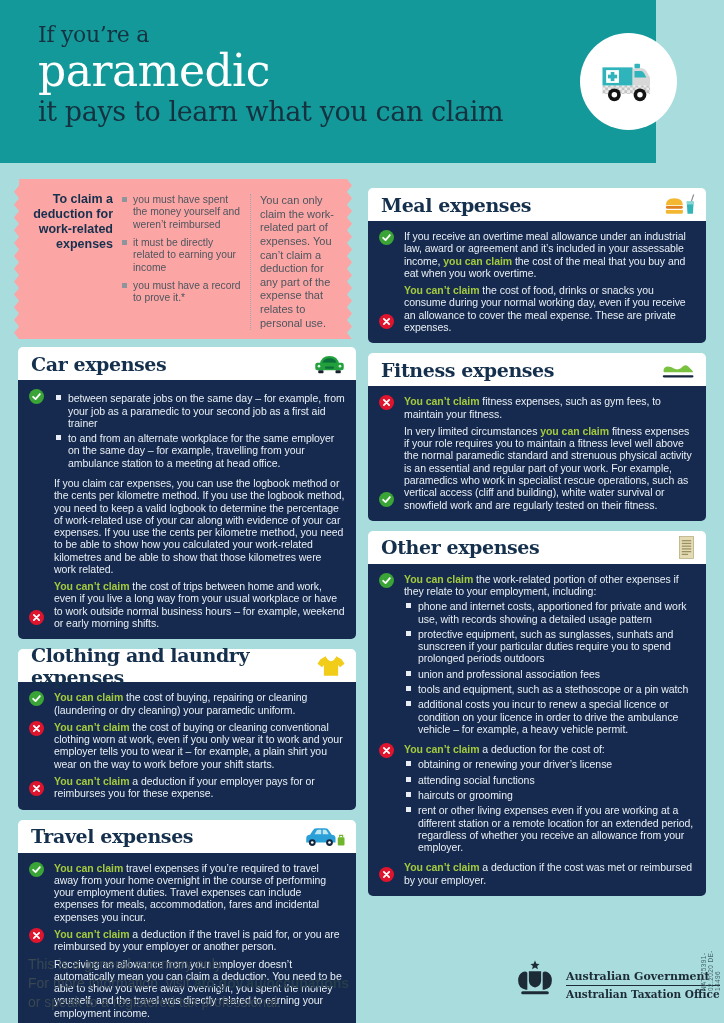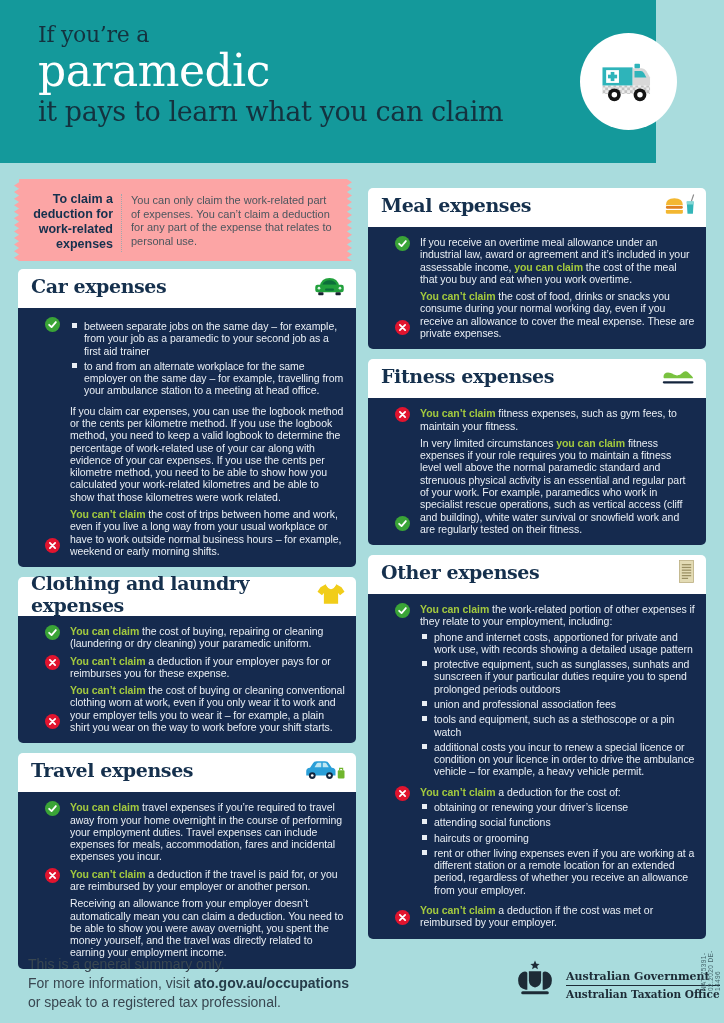--- a/index.html
+++ b/index.html
@@ -39,25 +39,25 @@
     font-size:10.3px; line-height:1.2; color:#4c565e; }
   .cb-bullets li { position:relative; padding-left:11px; margin-bottom:6px; }
   .cb-bullets li::before { content:""; position:absolute; left:0; top:3px; width:5px; height:5px; background:#8d959b; }
   .cb-note { flex:1; margin:2px 0 0 8px; padding-left:9px; border-left:1px dotted #9fa8ad;
     font-size:11px; line-height:1.24; color:#4c565e; }
   .cb-footnote { margin:3px 2px 0 95px; font-size:10.3px; line-height:1.24; color:#4c565e; }
   
   .card { width:338px; margin-bottom:10px; }
   #cards-right .card:first-child { margin-top:25px; }
   .card-header { background:#ffffff; border-radius:5px 5px 0 0; height:33px;
-    display:flex; align-items:center; justify-content:space-between; padding:0 10px 6px 13px; }
+    display:flex; align-items:center; justify-content:space-between; padding:0 10px 0 13px; }
   .card-title { margin:0; font-family:"DejaVu Serif","Liberation Serif",serif; font-weight:bold;
     font-size:19px; color:#15304d; letter-spacing:-0.4px; }
   .card-ico { display:flex; align-items:center; }
-  .card-body { background:#152a4e; border-radius:0 0 5px 5px; padding:9px 11px 10px 27px; }
+  .card-body { background:#152a4e; border-radius:0 0 5px 5px; padding:9px 11px 10px 11px; }
   .item { display:flex; margin-bottom:5px; }
   .item:last-child { margin-bottom:0;align-items:flex-end; }
   .ico { flex:0 0 25px; padding-top:0; }
   .itext { flex:1; font-size:10.5px; line-height:1.17; color:#e9eef4; letter-spacing:-0.05px; }
   .hl { color:#a3c93e; font-weight:bold; }
   .bullets { margin:3px 0 1px 2px; }
   .b-item { position:relative; padding-left:12px; margin-bottom:3px; }
   .b-item::before { content:""; position:absolute; left:0; top:3px; width:5px; height:5px; background:#e9eef4; }
   
   .footer { position:absolute; left:0; bottom:0; width:724px; height:73px; }
@@ -103,20 +103,25 @@
         <circle cx="47" cy="41" r="7" fill="#141414"></circle>
           <circle cx="47" cy="41" r="3" fill="#ffffff"></circle>
       </svg>
     </div>
   </div>
 
   <div id="col-left">
     <div class="claim-box">
       <div class="cb-row">
         <div class="cb-title">To claim a deduction for work-related expenses</div>
+        <ul class="cb-bullets">
+          <li>you must have spent the money yourself and weren’t reimbursed</li>
+          <li>it must be directly related to earning your income</li>
+          <li>you must have a record to prove it.*</li>
+        </ul>
         <div class="cb-note">You can only claim the work-related part of expenses. You can’t claim a deduction for any part of the expense that relates to personal use.</div>
       </div>
     </div>
     <div id="cards-left">
         <section class="card">
           <div class="card-header">
             <h2 class="card-title">Car expenses</h2>
             <span class="card-ico">
               <svg width="33" height="23" viewBox="0 0 44 30">
                 <path d="M9 16 Q11 5 22 5 Q33 5 35 16 Z" fill="#21a03c"></path>
@@ -179,30 +184,30 @@
               <div class="itext">
                 <div><span class="hl">You can claim</span><span> the cost of buying, repairing or cleaning (laundering or dry cleaning) your paramedic uniform.</span></div>
               </div>
             </div>
             <div class="item">
               <span class="ico"><svg width="15" height="15" viewBox="0 0 16 16">
                   <circle cx="8" cy="8" r="8" fill="#e1142e"></circle>
                   <path d="M5.2 5.2 L10.8 10.8 M10.8 5.2 L5.2 10.8" stroke="#fff" stroke-width="1.9" stroke-linecap="round"></path>
                 </svg></span>
               <div class="itext">
+                <div><span class="hl">You can’t claim</span><span> the cost of buying or cleaning conventional clothing worn at work, even if you only wear it to work and your employer tells you to wear it – for example, a plain shirt you wear on the way to work before your shift starts.</span></div>
+              </div>
+            </div>
+            <div class="item">
+              <span class="ico"><svg width="15" height="15" viewBox="0 0 16 16">
+                  <circle cx="8" cy="8" r="8" fill="#e1142e"></circle>
+                  <path d="M5.2 5.2 L10.8 10.8 M10.8 5.2 L5.2 10.8" stroke="#fff" stroke-width="1.9" stroke-linecap="round"></path>
+                </svg></span>
+              <div class="itext">
                 <div><span class="hl">You can’t claim</span><span> a deduction if your employer pays for or reimburses you for these expense.</span></div>
-              </div>
-            </div>
-            <div class="item">
-              <span class="ico"><svg width="15" height="15" viewBox="0 0 16 16">
-                  <circle cx="8" cy="8" r="8" fill="#e1142e"></circle>
-                  <path d="M5.2 5.2 L10.8 10.8 M10.8 5.2 L5.2 10.8" stroke="#fff" stroke-width="1.9" stroke-linecap="round"></path>
-                </svg></span>
-              <div class="itext">
-                <div><span class="hl">You can’t claim</span><span> the cost of buying or cleaning conventional clothing worn at work, even if you only wear it to work and your employer tells you to wear it – for example, a plain shirt you wear on the way to work before your shift starts.</span></div>
               </div>
             </div>
           </div>
         </section>
         <section class="card">
           <div class="card-header">
             <h2 class="card-title">Travel expenses</h2>
             <span class="card-ico">
               <svg width="42" height="23" viewBox="0 0 56 30">
                 <path d="M3 23 v-6 q0 -4 5 -4.5 l4 -6 Q13 4 17 4 h11 q4 0 5 2.5 l4 6 Q42 13 42 17 v6 Z" fill="#2a9fd8"></path>

